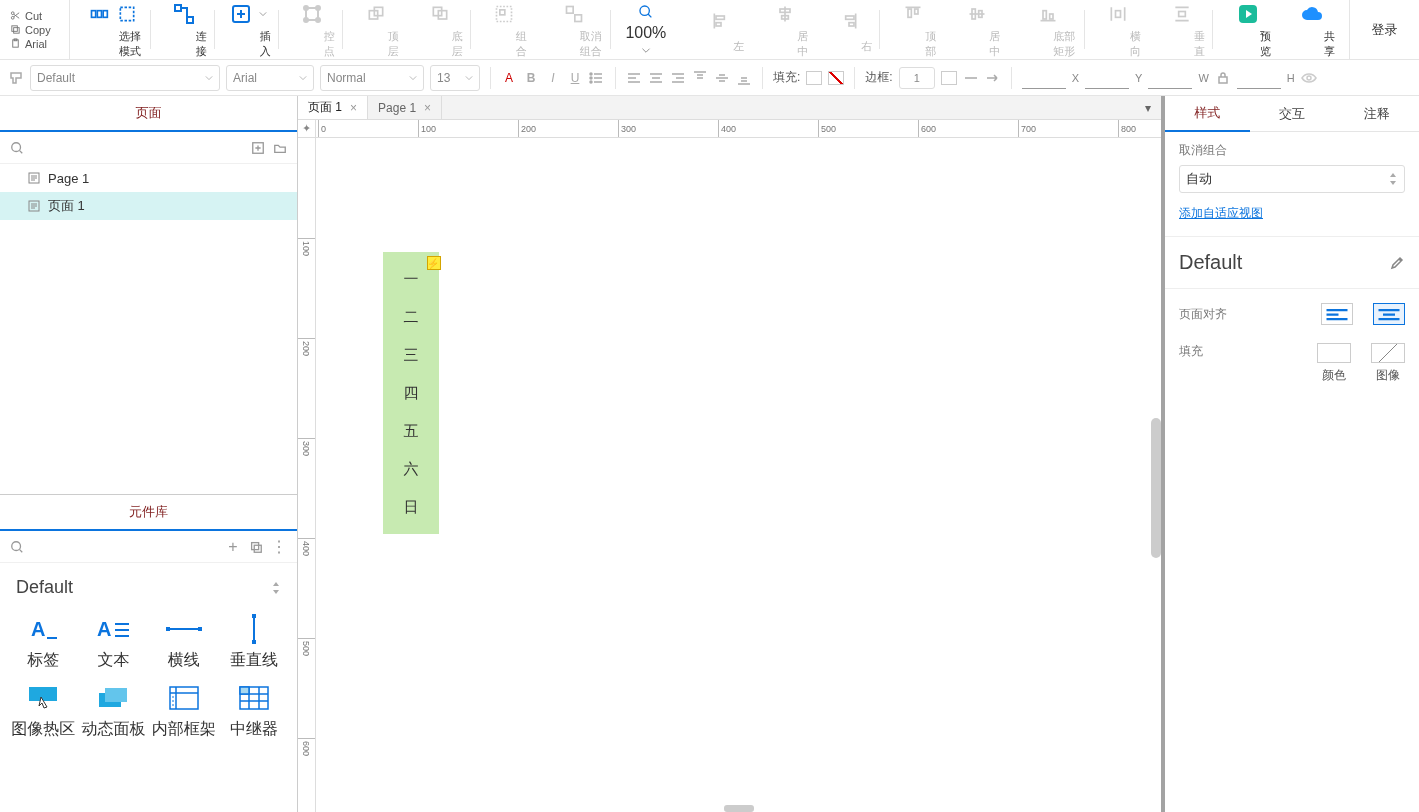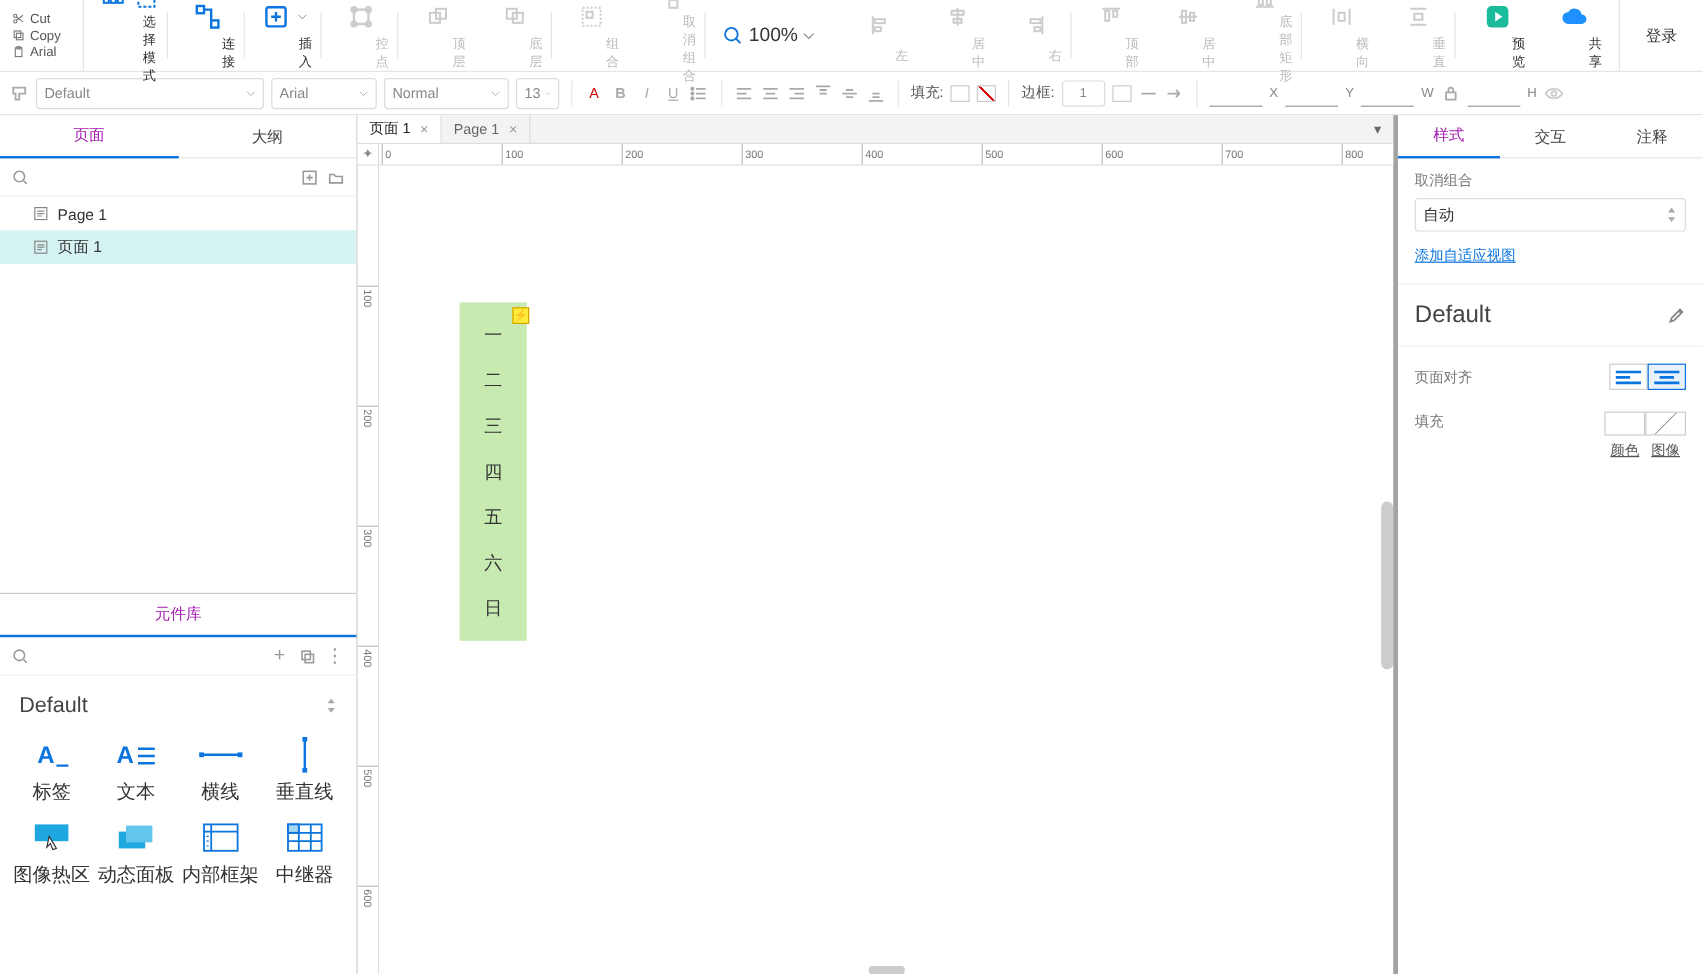--- a/index.html
+++ b/index.html
@@ -16,56 +16,56 @@
 .rgroup.sep::after { content: ""; position: absolute; right: 0; top: 10px; bottom: 10px; width: 1px; background: #e5e5e5; }
 .rgroup .icons { display: flex; gap: 8px; align-items: center; height: 32px; }
 .rgroup .label { font-size: 11px; color: #333; margin-top: 2px; margin-left: 35px; }
 .rgroup.disabled { color: #bbb; }
 .rgroup.disabled .label { color: #bbb; }
 .ib { width: 20px; height: 20px; display: flex; align-items: center; justify-content: center; }
 .ib.big { width: 24px; height: 24px; }
 .ib svg { width: 100%; height: 100%; }
 .caretdn { width: 8px; height: 8px; margin-left: -2px; }
 
-.zoom-group { display: flex; align-items: center; gap: 4px; padding: 4px 12px; height: 100%; }
+.zoom-group { display: flex; align-items: center; gap: 4px; padding: 4px 12px; height: 100%; flex-direction: column; }
 .zoom-group .zlabel { font-size: 16px; color: #333; }
 .zoom-group svg.mag { width: 18px; height: 18px; }
 .zoom-group svg.caret { width: 10px; height: 10px; }
 
 .login { width: 70px; display: flex; align-items: center; justify-content: center; font-size: 13px; color: #333; border-left: 1px solid #e5e5e5; }
 .rgroup.preview .ib svg { fill: #1bbc9b; }
 .rgroup.share .ib svg { fill: #1e90ff; }
 
 
 .formatbar { height: 36px; border-bottom: 1px solid #e5e5e5; display: flex; align-items: center; padding: 0 8px; gap: 6px; font-size: 12px; color: #888; }
 .dd { border: 1px solid #ddd; border-radius: 3px; height: 26px; display: flex; align-items: center; padding: 0 6px; gap: 4px; color: #888; }
 .dd .caret { width: 8px; height: 8px; margin-left: auto; }
 .style-dd { width: 190px; }
 .font-dd { width: 88px; }
 .weight-dd { width: 104px; }
-.size-dd { width: 36px; }
+.size-dd { width: 50px; }
 .txt-btns, .align-btns, .fill-grp, .border-grp, .pos-grp { display: flex; align-items: center; gap: 6px; }
 .mini-ico { width: 16px; height: 16px; display: flex; align-items: center; justify-content: center; color: #aaa; }
 .mini-ico.bold { font-weight: bold; }
 .mini-ico.italic { font-style: italic; }
 .mini-ico.underline { text-decoration: underline; }
 .vsep { width: 1px; height: 22px; background: #e5e5e5; margin: 0 4px; }
 .small-label { color: #555; font-size: 12px; }
 .swatch { width: 16px; height: 14px; border: 1px solid #ccc; }
 .swatch.cross { background: linear-gradient(45deg, transparent 45%, #d00 45%, #d00 55%, transparent 55%); }
 .num-in { width: 36px; height: 22px; border: 1px solid #ddd; border-radius: 3px; text-align: center; color: #888; font-size: 11px; }
 .pos-grp input { width: 44px; height: 22px; border: none; border-bottom: 1px solid #999; text-align: right; font-size: 11px; color: #888; padding-right: 2px; }
 .pos-grp span { font-size: 11px; color: #888; }
 
 
 .main { display: flex; height: calc(100% - 96px); }
 .left-col { width: 298px; display: flex; flex-direction: column; border-right: 1px solid #ccc; }
 .panel-tabs { height: 36px; display: flex; align-items: center; border-bottom: 1px solid #e5e5e5; }
 .panel-tabs .tab { flex: 1; text-align: center; font-size: 13px; color: #444; cursor: pointer; padding: 8px 0; }
-.panel-tabs .tab.active { color: #a21caf; border-bottom: 2px solid #0b74de; }
+.panel-tabs .tab.active { color: #7f1d1d; border-bottom: 2px solid #0b74de; }
 .search-row { height: 32px; display: flex; align-items: center; padding: 0 10px; gap: 8px; border-bottom: 1px solid #f0f0f0; }
 .search-row svg { width: 14px; height: 14px; color: #999; }
 .page-tree { flex: 0 0 auto; height: 330px; overflow: auto; }
 .tree-item { display: flex; align-items: center; gap: 8px; height: 28px; padding-left: 28px; font-size: 13px; cursor: pointer; }
 .tree-item.selected { background: #d6f3f3; }
 .tree-item svg { width: 12px; height: 12px; }
 
 .lib-panel { flex: 1; border-top: 1px solid #ccc; display: flex; flex-direction: column; }
 .lib-head { padding: 6px 12px 0; }
 .lib-name { font-size: 18px; color: #444; padding: 8px 4px; display: flex; align-items: center; }
@@ -99,21 +99,21 @@
 .right-col .panel-tabs .tab { flex: 1; }
 .insp { padding: 10px 14px; font-size: 12px; color: #555; }
 .insp .sec-title { font-size: 12px; color: #777; margin-bottom: 6px; }
 .insp select, .insp .sel-look { width: 100%; height: 28px; border: 1px solid #ddd; border-radius: 3px; padding: 0 6px; font-size: 13px; color: #333; background: #fff; display:flex; align-items:center; }
 .insp .link { color: #0b74de; text-decoration: underline; font-size: 12px; cursor: pointer; margin-top: 12px; display: inline-block; }
 .insp hr { border: none; border-top: 1px solid #eee; margin: 14px -14px; }
 .insp .big-name { font-size: 20px; color: #444; display: flex; align-items: center; }
 .insp .big-name svg { margin-left: auto; width: 16px; height: 16px; color: #888; }
 .insp .row { display: flex; align-items: center; gap: 12px; }
 .insp .row .lab { color: #777; flex: 1; }
-.align-opt, .fill-opt { display: flex; gap: 0; text-decoration: underline; }
+.align-opt, .fill-opt { display: flex; gap: 20px; }
 .opt-box { width: 32px; height: 22px; border: 1px solid #ccc; display: flex; align-items: center; justify-content: center; cursor: pointer; }
 .opt-box.active { border-color: #0b74de; background: #e8f2fd; }
 .fill-col { display: flex; flex-direction: column; align-items: center; gap: 4px; }
 .fill-swatch { width: 34px; height: 20px; border: 1px solid #ccc; }
 .fill-swatch.img { background: linear-gradient(135deg, #fff 48%, #888 50%, #fff 52%); }
 </style>
 </head>
 <body>
 
 <div class="menubar">
@@ -500,21 +500,20 @@
         </svg>
       </span>
   </div>
 </div>
 
 <div class="main">
 
   <div class="left-col">
     <div class="panel-tabs">
       <div class="tab active"><span>页面</span></div>
-      <div class="tab"><span>大纲</span></div>
     </div>
     <div class="search-row">
       <svg viewBox="0 0 16 16" stroke="#999" fill="none" stroke-width="1.5">
           <circle cx="7" cy="7" r="5"></circle>
           <path d="M11 11l3 3"></path>
         </svg>
       <div style="flex:1"></div>
       <svg viewBox="0 0 16 16" stroke="#999" fill="none" stroke-width="1.5">
           <rect x="2" y="2" width="12" height="12"></rect>
           <path d="M8 5v6M5 8h6"></path>

